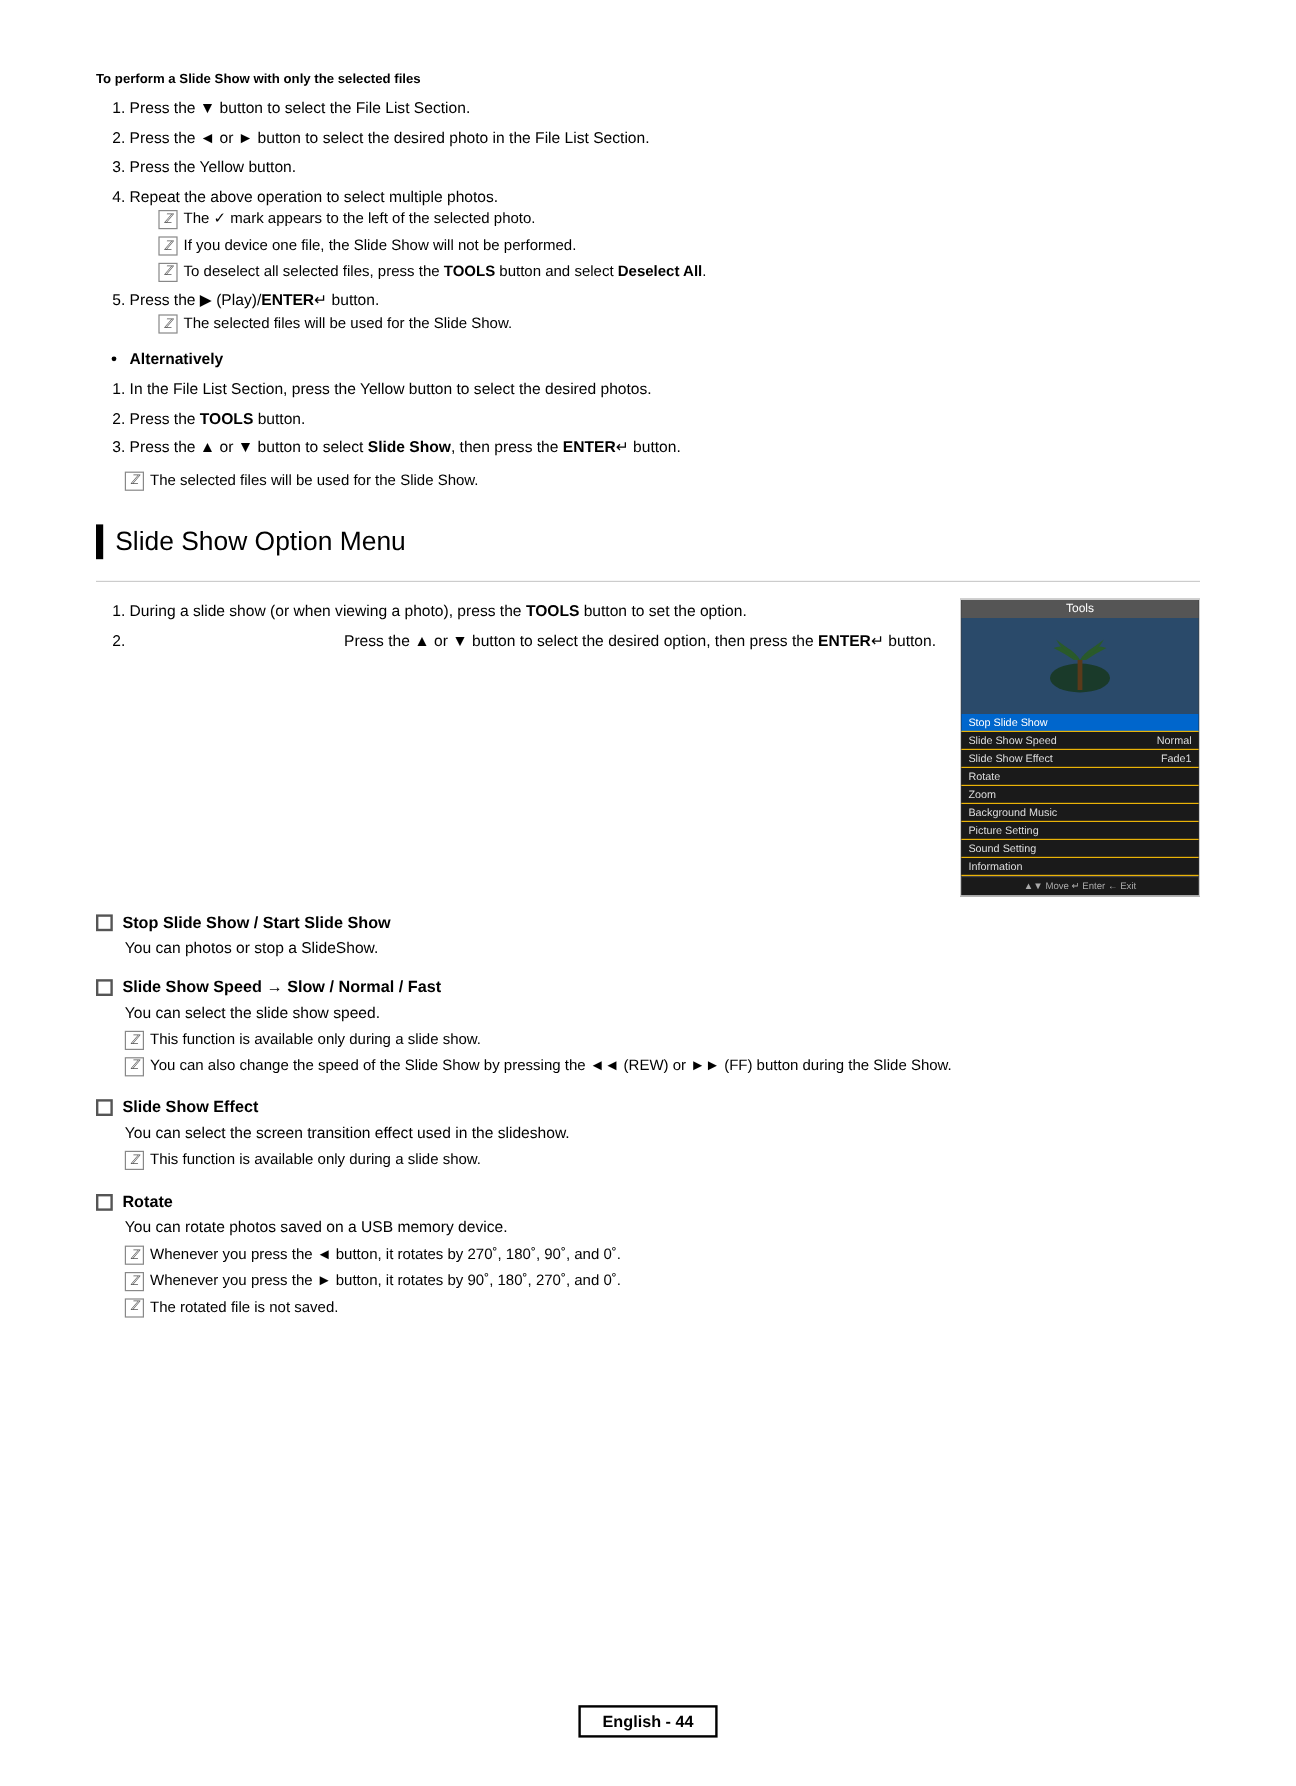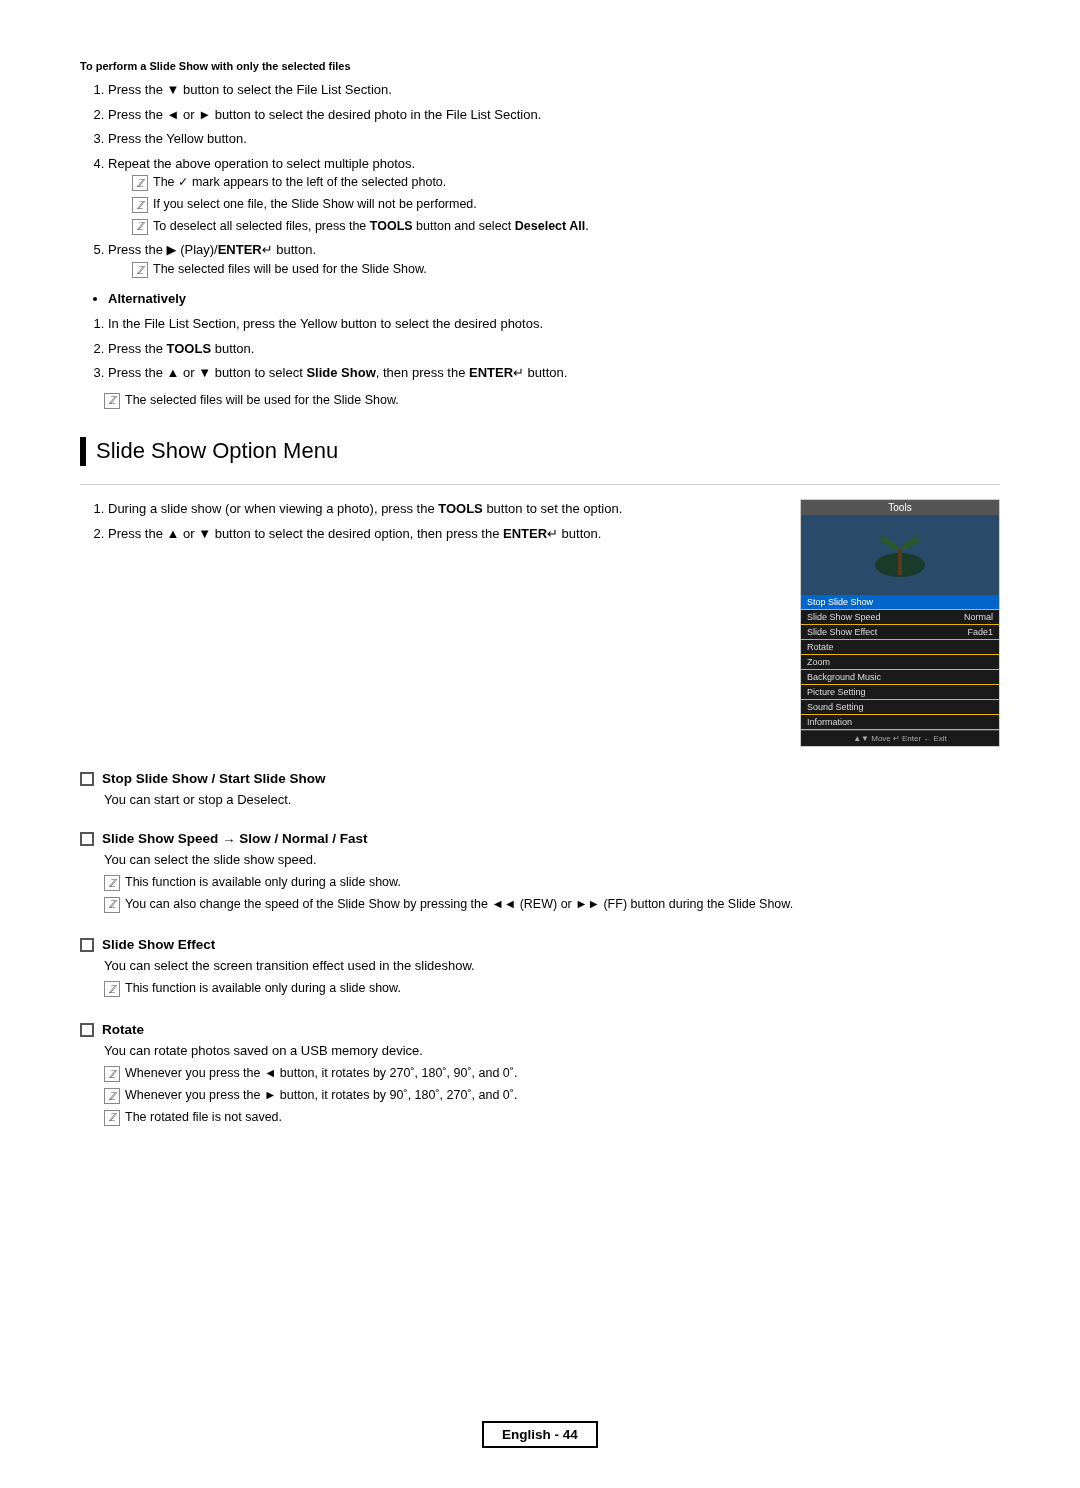--- a/index.html
+++ b/index.html
@@ -73,21 +73,21 @@
       font-size: 12.5px;
       color: #000;
     }
     .sub-section {
       margin-bottom: 18px;
     }
     .checkbox-heading {
       display: flex;
       align-items: flex-end;
       margin-bottom: 6px;
-      margin-top: 24px;
+      margin-top: 14px;
     }
     .checkbox-icon {
       width: 14px;
       height: 14px;
       border: 2px solid #555;
       margin-right: 8px;
       flex-shrink: 0;
       margin-top: 1px;
     }
     .checkbox-label {
@@ -206,21 +206,21 @@
     <li>Press the ◄ or ► button to select the desired photo in the File List Section.</li>
     <li>Press the Yellow button.</li>
     <li>
       <span>Repeat the above operation to select multiple photos.</span>
       <div class="note-line">
         <span class="note-icon">ℤ</span>
         <span class="note-text">The ✓ mark appears to the left of the selected photo.</span>
       </div>
       <div class="note-line">
         <span class="note-icon">ℤ</span>
-        <span class="note-text">If you select one file, the Slide Show will not be performed.</span>
+        <span class="note-text">If you device one file, the Slide Show will not be performed.</span>
       </div>
       <div class="note-line">
         <span class="note-icon">ℤ</span>
         <span class="note-text">To deselect all selected files, press the <strong>TOOLS</strong> button and select <strong>Deselect All</strong>.</span>
       </div>
     </li>
     <li>
       <span>Press the ▶ (Play)/<strong>ENTER</strong>↵ button.</span>
       <div class="note-line">
         <span class="note-icon">ℤ</span>
@@ -247,21 +247,21 @@
 
   <div class="section-header" style="margin-top:28px;">Slide Show Option Menu</div>
   <hr class="section-line">
 
   <div class="two-col">
     <div class="text-col">
       <ol>
         <li>
           During a slide show (or when viewing a photo), press the <strong>TOOLS</strong> button to set the option.
         </li>
-        <li style="margin-top:6px;">
+        <li style="margin-top:6px;text-align:right;">
           Press the ▲ or ▼ button to select the desired option, then press the <strong>ENTER</strong>↵ button.
         </li>
       </ol>
     </div>
 
     <div class="tools-image">
       <div class="tools-title">Tools</div>
       <div class="tools-photo">
         <svg class="palm-silhouette" viewBox="0 0 60 60">
           <rect width="60" height="60" fill="#2a4a6a"></rect>
@@ -306,21 +306,21 @@
       </div>
       <div class="menu-footer">▲▼ Move  ↵ Enter  ← Exit</div>
     </div>
   </div>
 
   <div class="sub-section">
     <div class="checkbox-heading">
       <div class="checkbox-icon"></div>
       <span class="checkbox-label">Stop Slide Show / Start Slide Show</span>
     </div>
-    <div class="indent-block">You can start or stop a Deselect.</div>
+    <div class="indent-block">You can photos or stop a SlideShow.</div>
   </div>
 
   <div class="sub-section">
     <div class="checkbox-heading">
       <div class="checkbox-icon"></div>
       <span class="checkbox-label">Slide Show Speed → Slow / Normal / Fast</span>
     </div>
     <div class="indent-block">You can select the slide show speed.</div>
     <div class="note-line">
       <span class="note-icon">ℤ</span>

